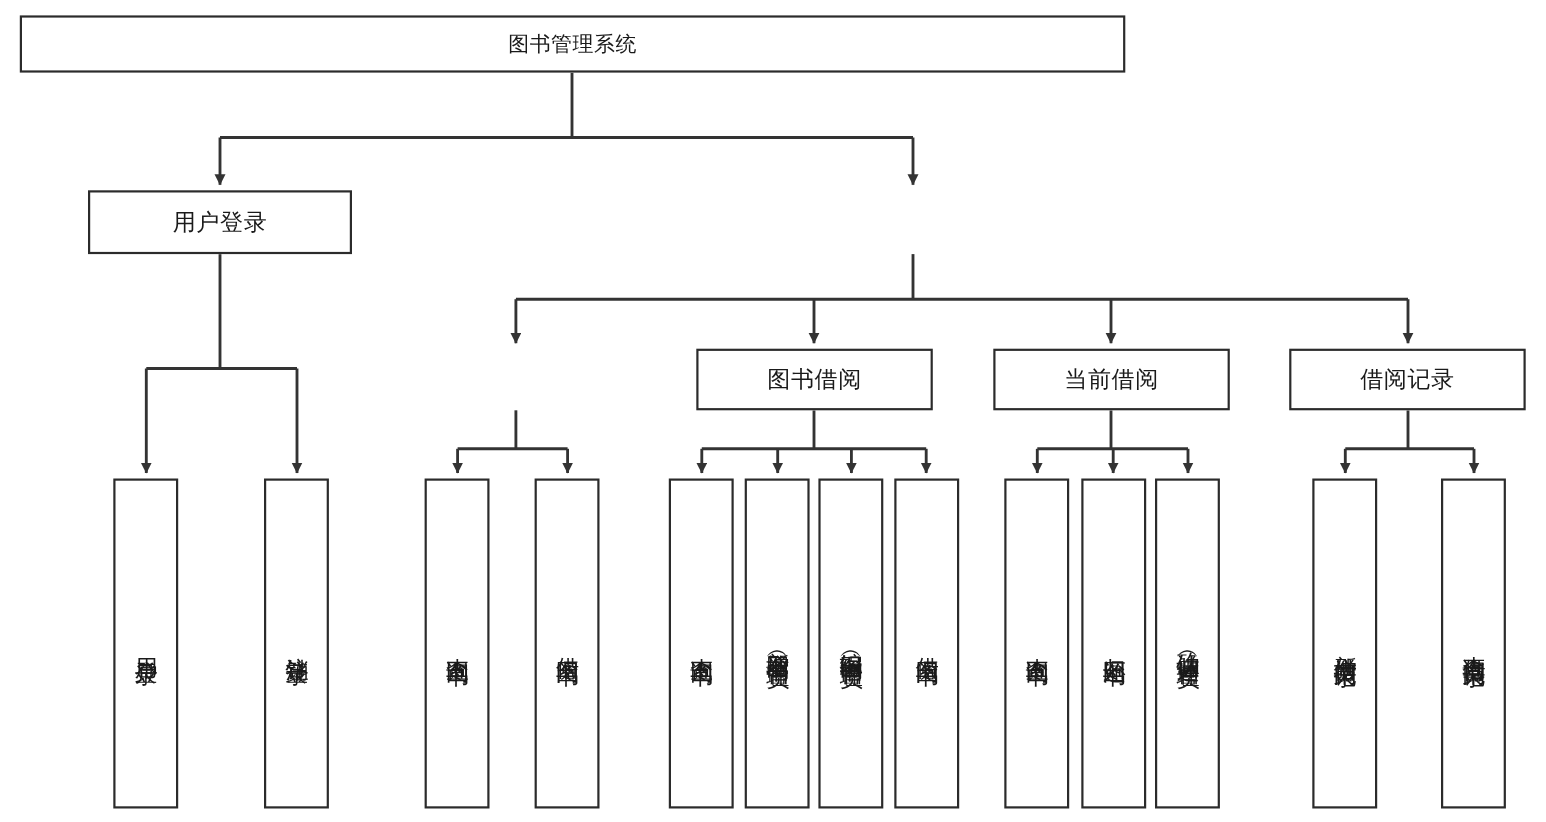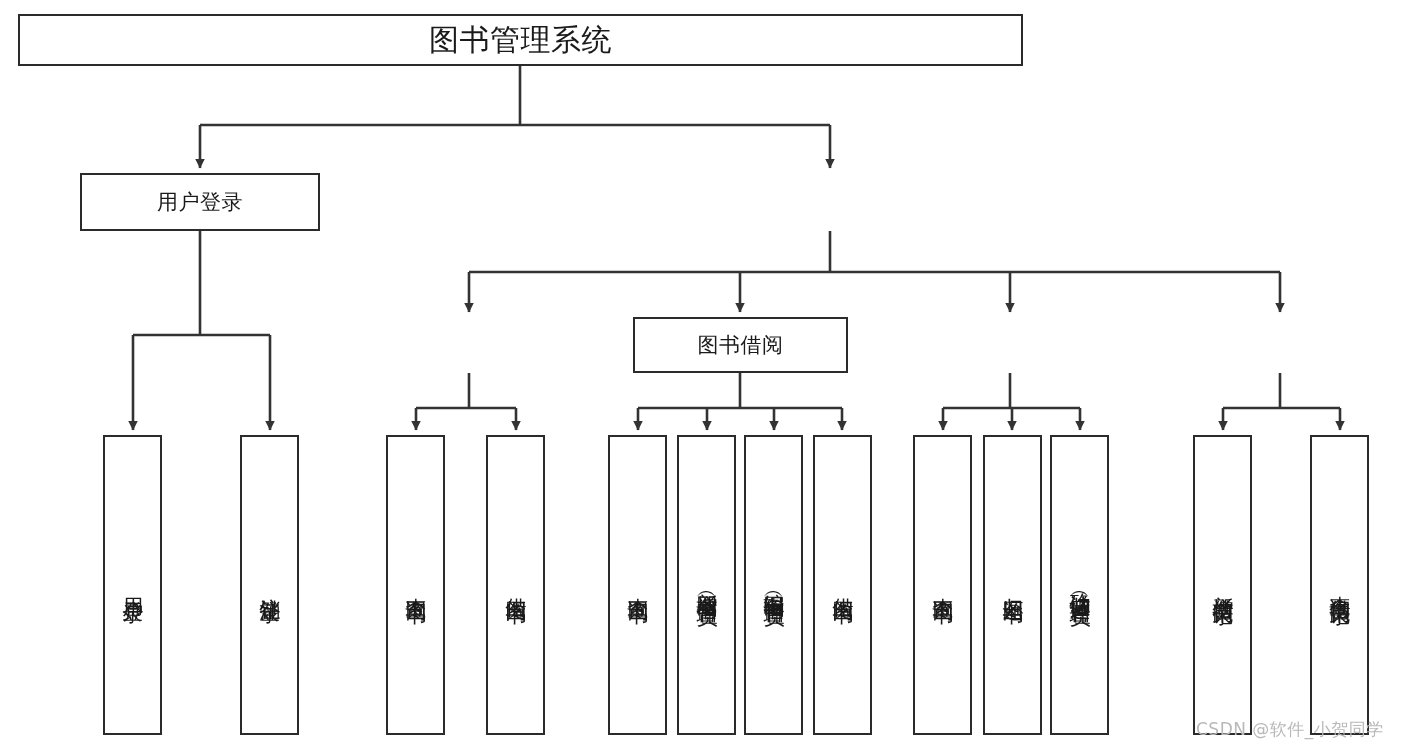--- a/index.html
+++ b/index.html
@@ -48,21 +48,21 @@
     font-size: 21px;
   }
   .node-box.vertical .node-label {
     writing-mode: vertical-rl;
     text-orientation: upright;
     font-size: 21px;
     letter-spacing: 2px;
     line-height: 1;
   }
   #root-box .node-label {
-    font-size: 30px;
+    font-size: 19px;
   }
   .watermark {
     position: absolute;
     color: #b9b9b9;
     font-size: 17px;
     font-family: "DejaVu Sans", "Liberation Sans", sans-serif;
     white-space: nowrap;
     pointer-events: none;
     letter-spacing: 0.5px;
   }
@@ -129,20 +129,26 @@
     <span class="node-label">图书管理系统</span>
   </div>
 
   <div class="node-box horizontal" id="node-user-login" style="left: 80px; top: 173px; width: 240px; height: 58px;">
     <span class="node-label">用户登录</span>
   </div>
 
   <div class="node-box horizontal" id="node-book-borrow" style="left: 633px; top: 317px; width: 215px; height: 56px;">
     <span class="node-label">图书借阅</span>
   </div>
+  <div class="node-box horizontal" id="node-current-borrow" style="left: 903px; top: 317px; width: 215px; height: 56px;">
+    <span class="node-label">当前借阅</span>
+  </div>
+  <div class="node-box horizontal" id="node-borrow-record" style="left: 1172px; top: 317px; width: 215px; height: 56px;">
+    <span class="node-label">借阅记录</span>
+  </div>
 
   <div id="leaf-container">
       <div class="node-box vertical" style="left: 103px; top: 435px; width: 59px; height: 300px;">
         <span class="node-label">用户登录</span>
       </div>
       <div class="node-box vertical" style="left: 240px; top: 435px; width: 59px; height: 300px;">
         <span class="node-label">注销登录</span>
       </div>
       <div class="node-box vertical" style="left: 386px; top: 435px; width: 59px; height: 300px;">
         <span class="node-label">查询图书</span>
@@ -172,14 +178,13 @@
         <span class="node-label">确认归还（管理员）</span>
       </div>
       <div class="node-box vertical" style="left: 1193px; top: 435px; width: 59px; height: 300px;">
         <span class="node-label">新增借阅记录</span>
       </div>
       <div class="node-box vertical" style="left: 1310px; top: 435px; width: 59px; height: 300px;">
         <span class="node-label">查询借阅记录</span>
       </div>
     </div>
 
-  <div class="watermark" style="left: 1196px; top: 718px;">CSDN @软件_小贺同学</div>
 </div>
 
 </body></html>

